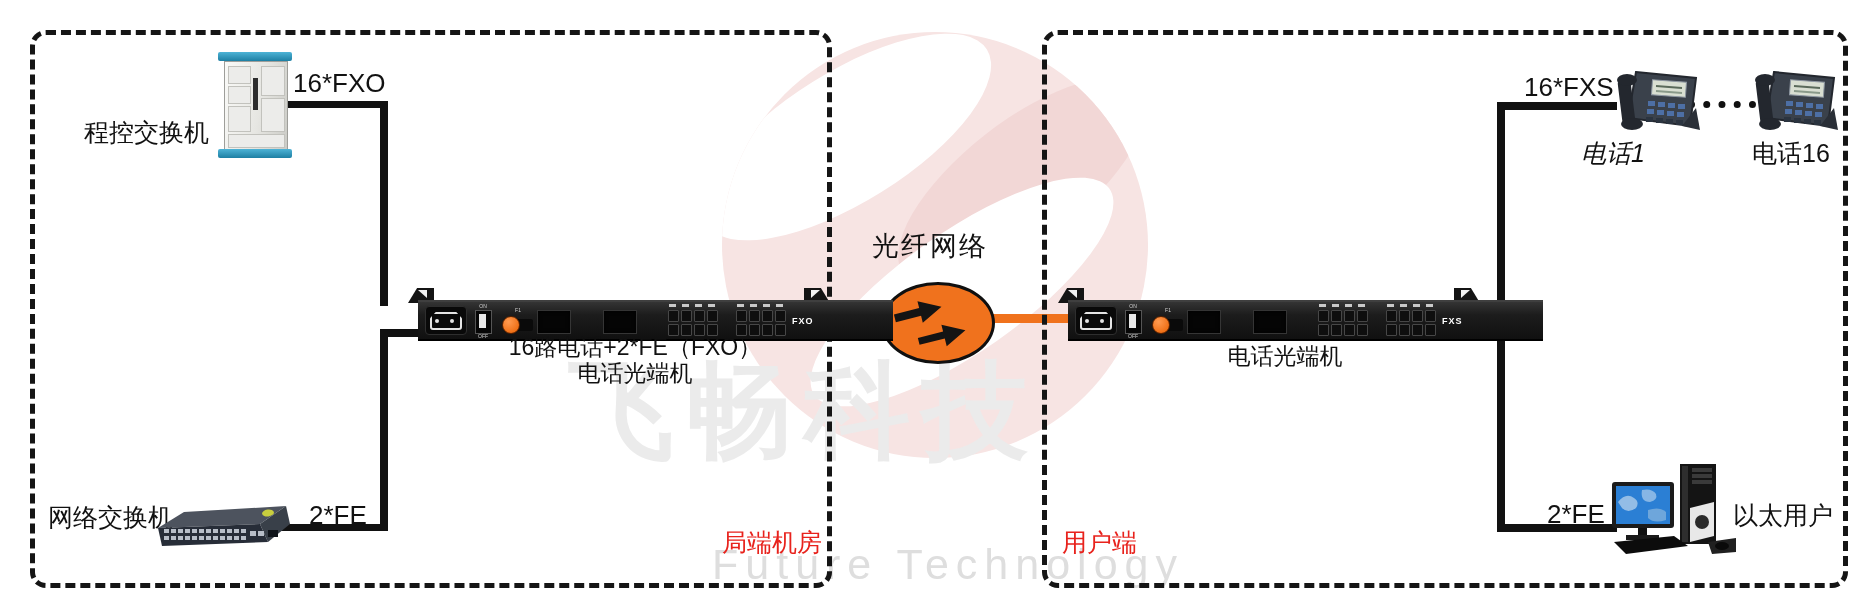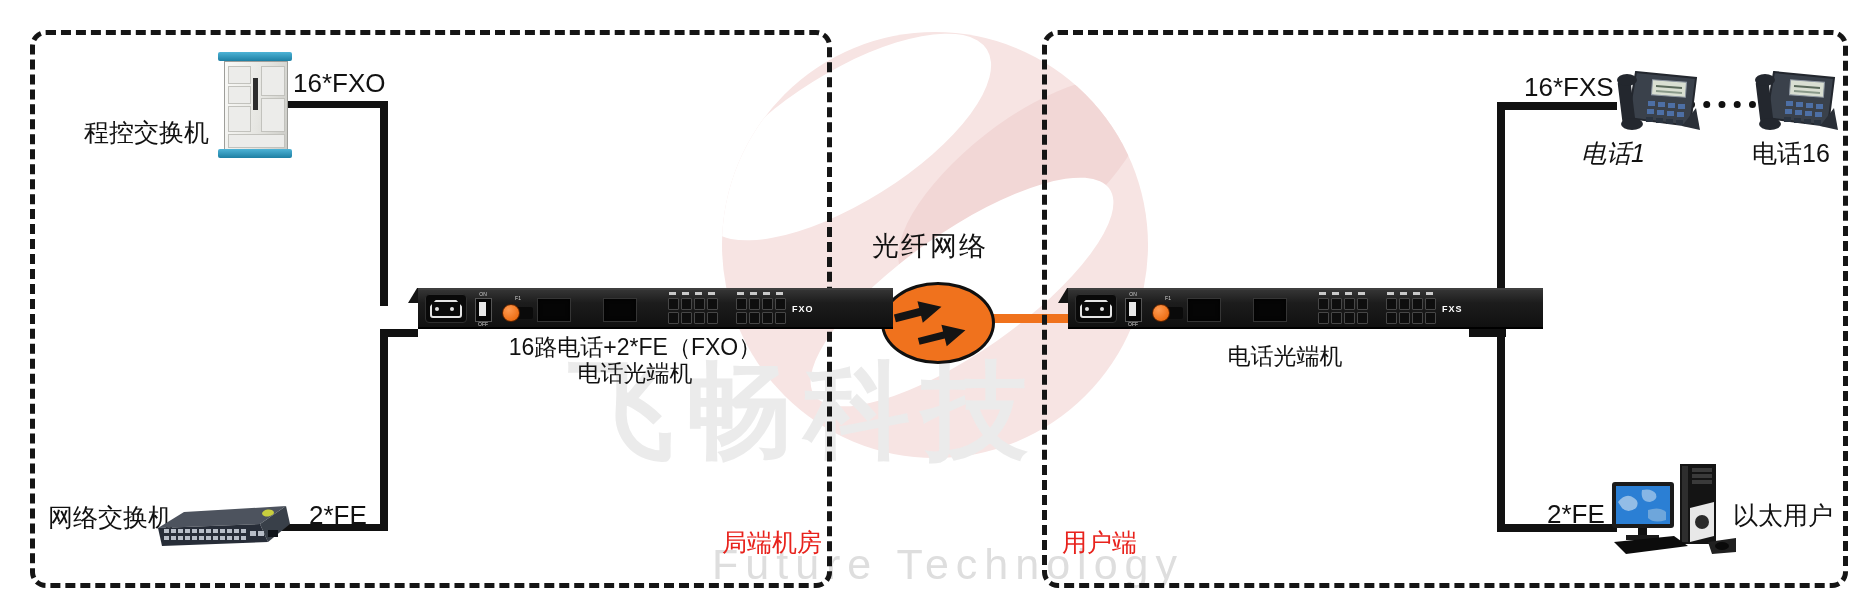--- a/index.html
+++ b/index.html
@@ -37,21 +37,21 @@
   #fiber-label{position:absolute;left:872px;top:228px;font-size:27px;letter-spacing:2px;z-index:3;}
 
   
   .lbl{position:absolute;font-size:25px;z-index:3;white-space:nowrap;}
   .lbl-link{position:absolute;font-size:26px;z-index:3;white-space:nowrap;}
   .zone-red{position:absolute;font-size:25px;color:#e8221c;z-index:4;white-space:nowrap;}
   .dev-name{position:absolute;width:400px;text-align:center;font-size:23px;line-height:26px;z-index:3;}
 
   
   .rack{position:absolute;width:402px;height:52px;z-index:3;}
-  .rack .panel{position:absolute;left:0;top:0;width:475px;height:37px;
+  .rack .panel{position:absolute;left:0;top:12px;width:475px;height:37px;
                background:linear-gradient(180deg,#343434,#1c1c1c 35%,#101010);
                border-top:2px solid #3f3f3f;border-bottom:2px solid #000;}
   .rack .ear{position:absolute;top:0;width:26px;height:15px;background:#141414;}
   .rack .ear.l{left:-10px;clip-path:polygon(35% 0,100% 0,100% 100%,0 100%);}
   .rack .ear.r{right:-10px;clip-path:polygon(0 0,65% 0,100% 100%,0 100%);}
   .rack .ear .tri{position:absolute;top:2px;width:9px;height:8px;background:#f2f2f2;}
   .rack .ear.l .tri{left:10px;clip-path:polygon(0 0,100% 0,100% 100%);}
   .rack .ear.r .tri{right:10px;clip-path:polygon(0 0,100% 0,0 100%);}
   .psocket{position:absolute;left:7px;top:4px;width:40px;height:27px;background:#090909;
            border:1px solid #2e2e2e;border-radius:4px;}

